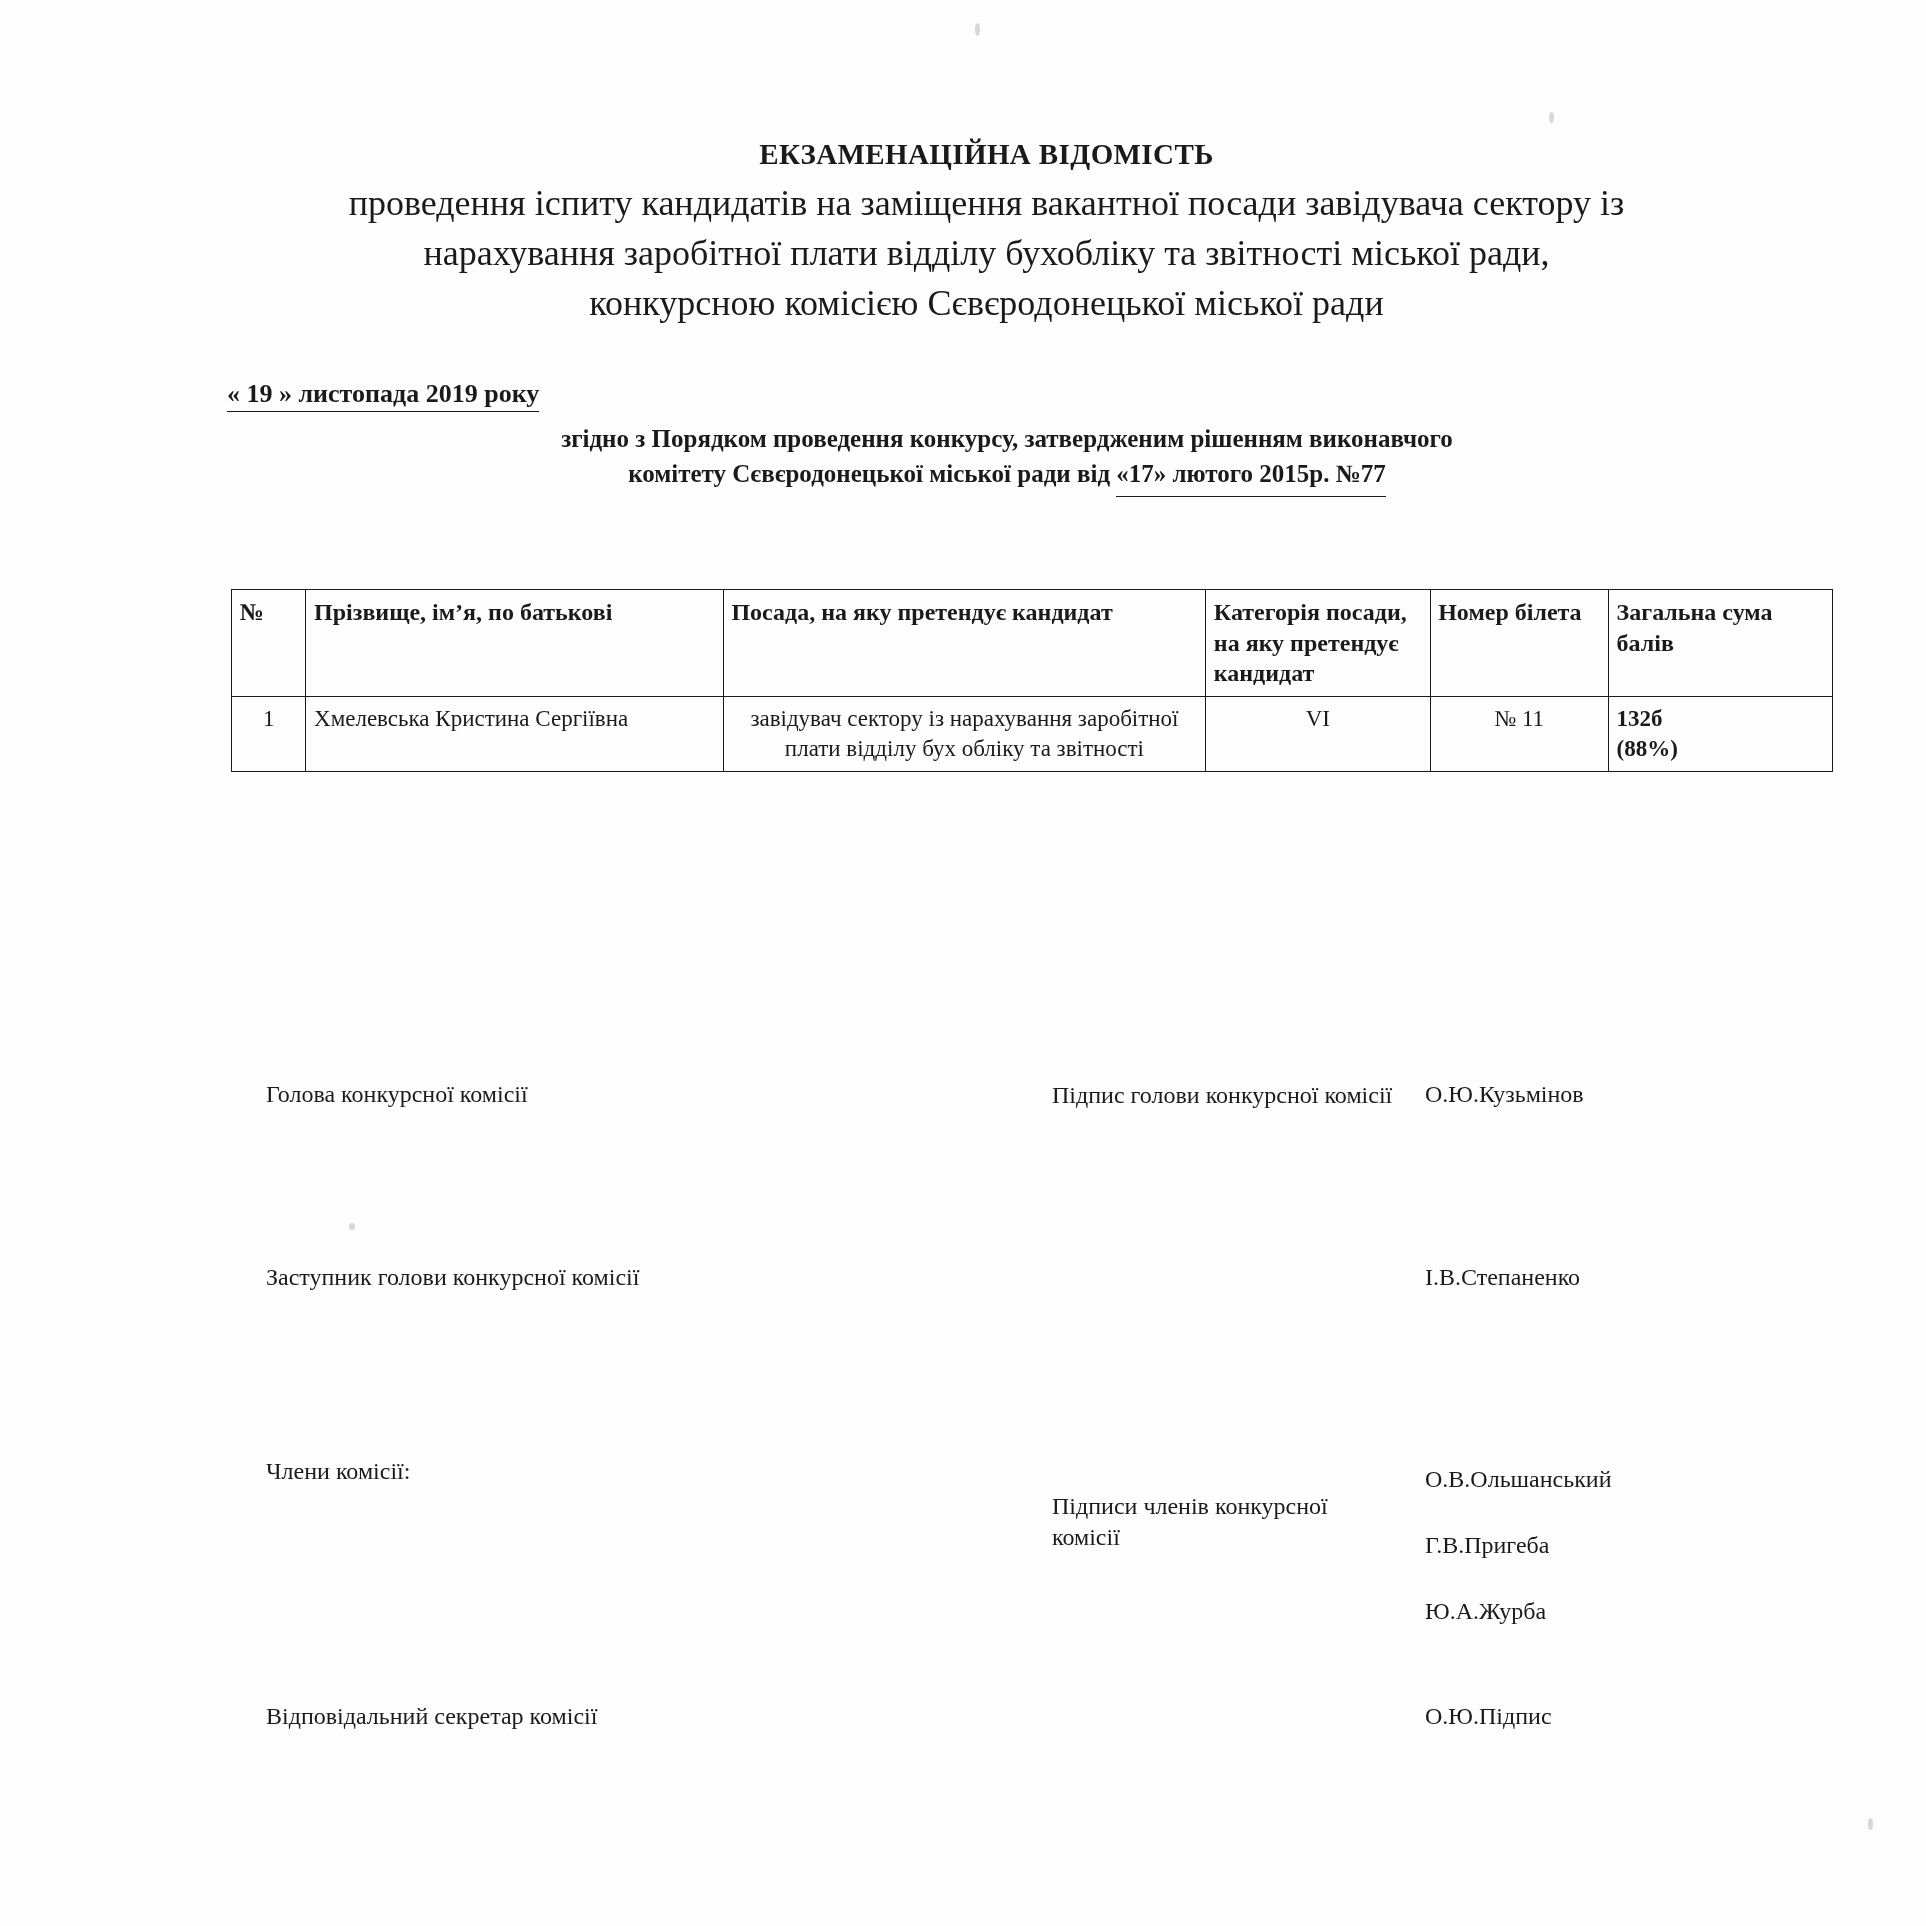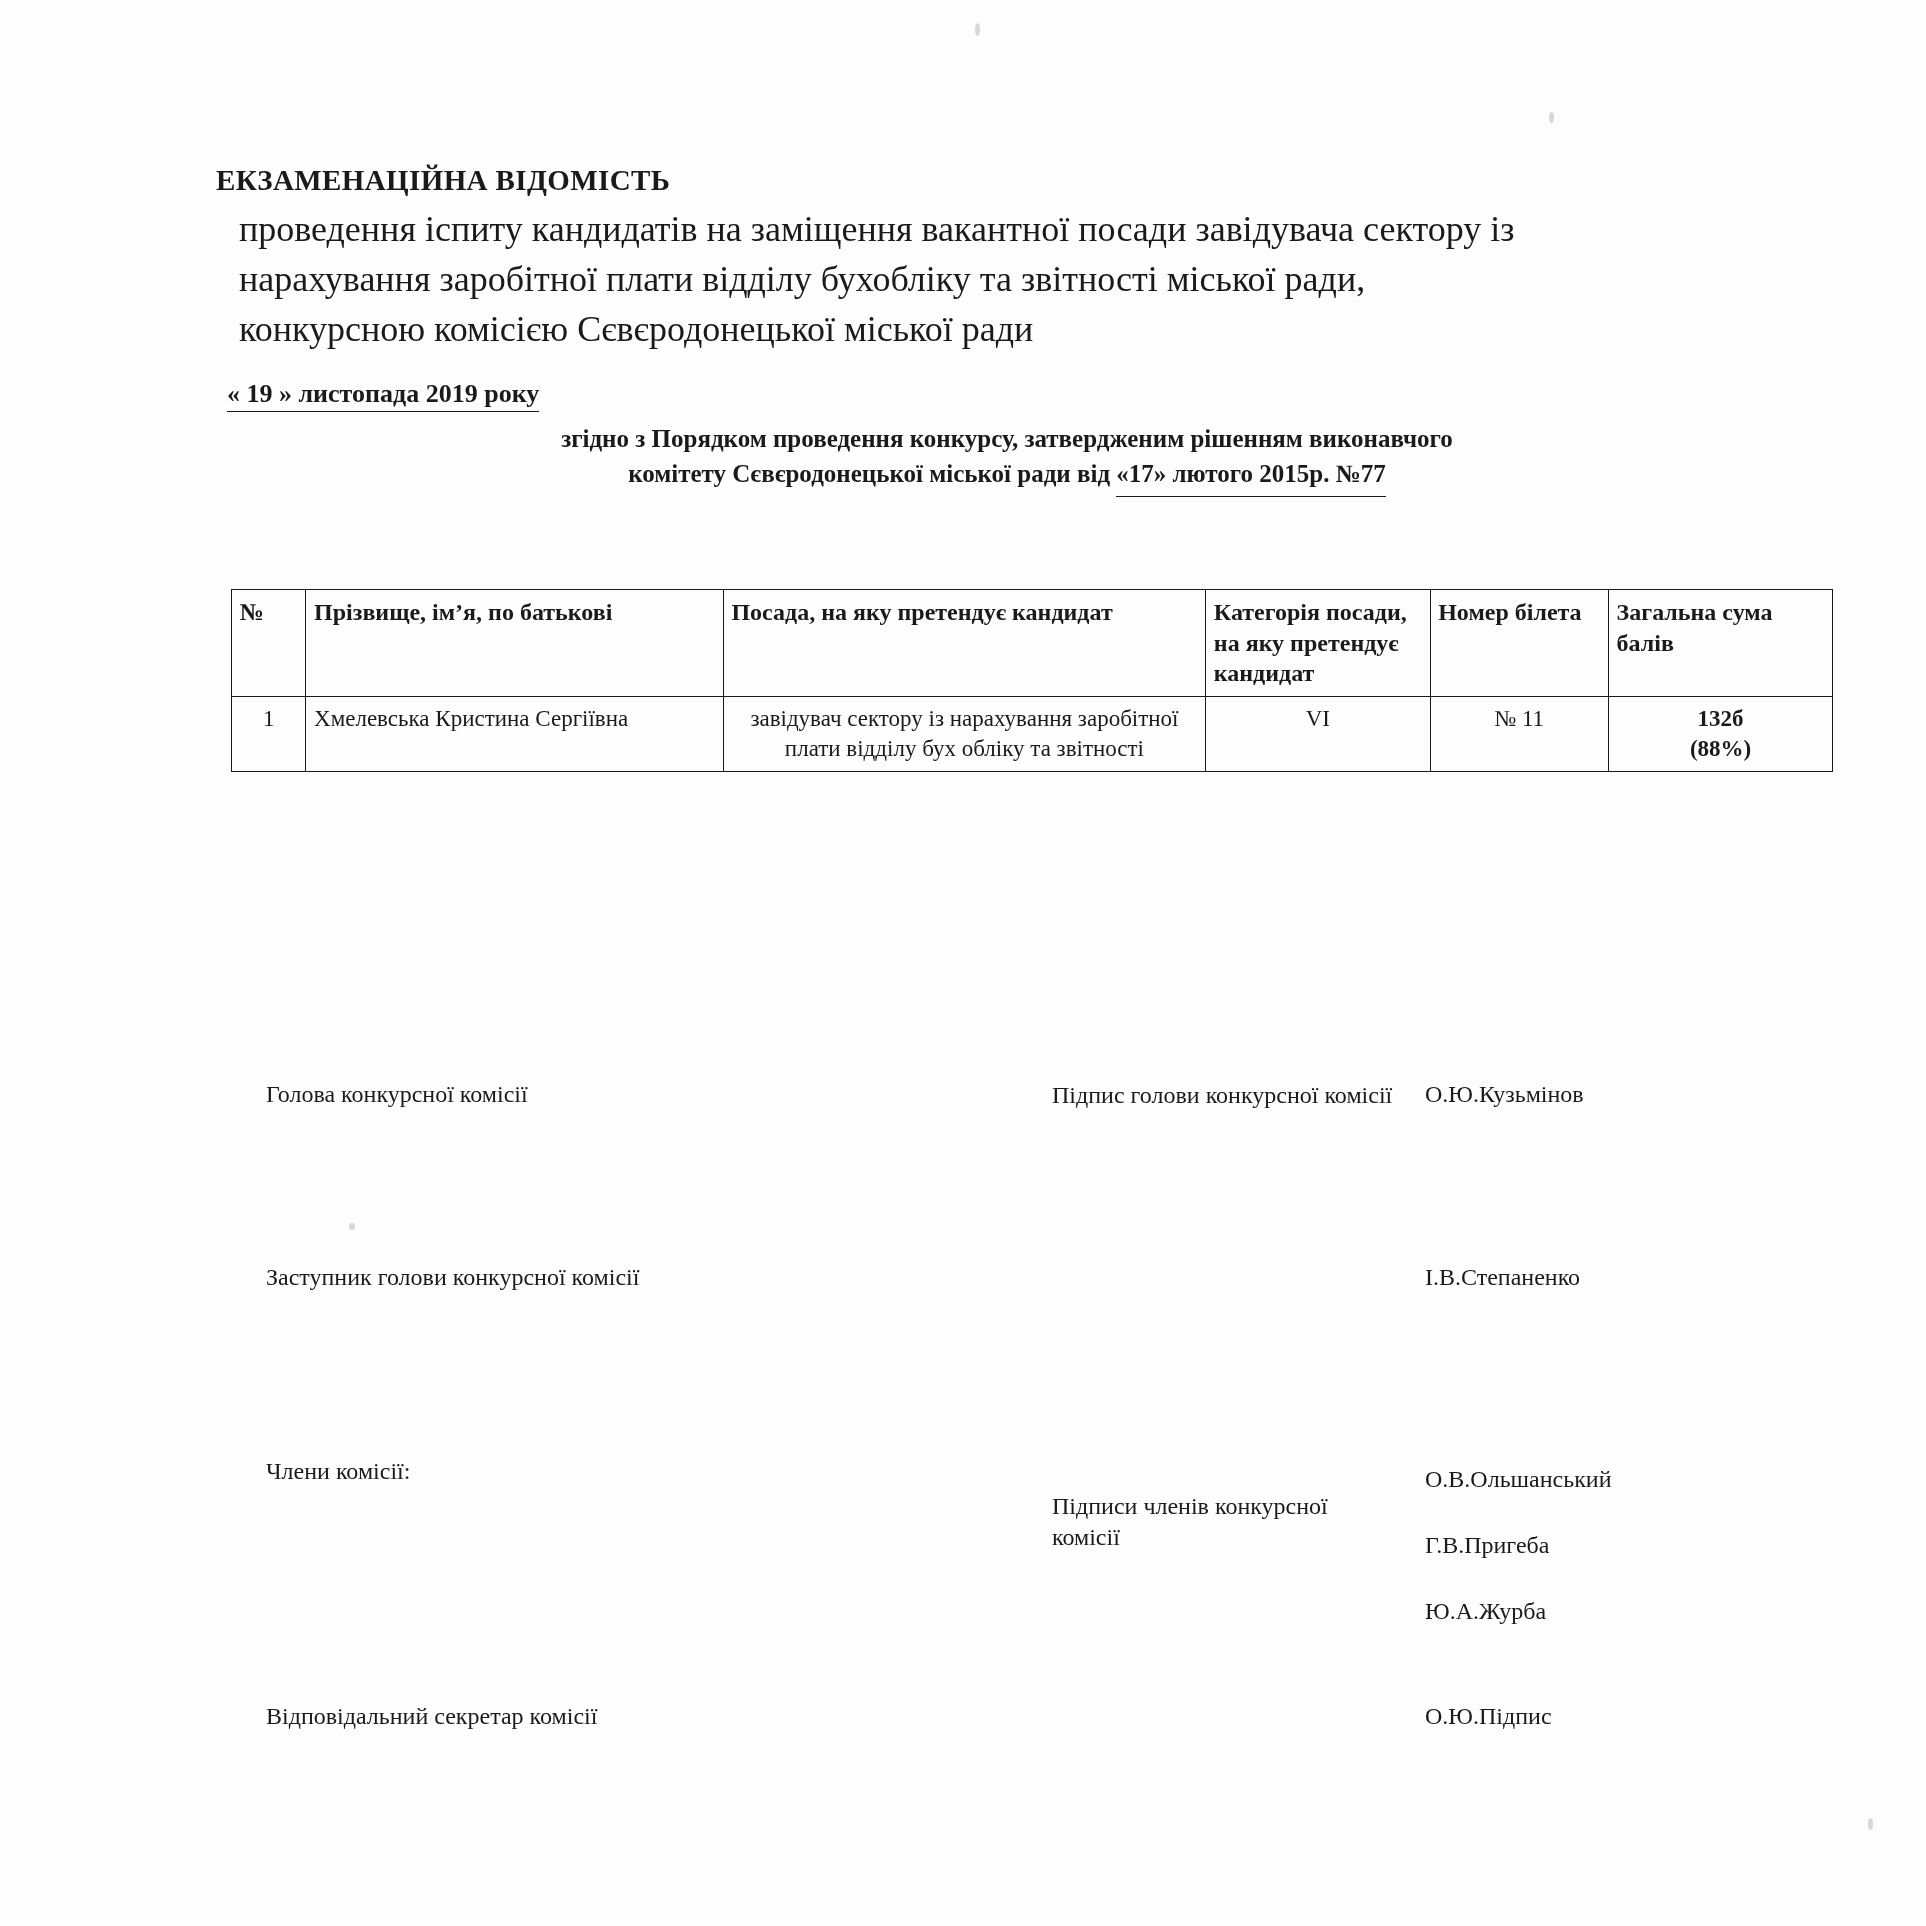--- a/index.html
+++ b/index.html
@@ -21,23 +21,24 @@
     top: 0;
     left: 0;
     width: 1965px;
     height: 2702px;
     background: #fdfdfd;
   }
 
   
   .header {
     position: absolute;
-    top: 162px;
+    top: 136px;
     left: 216px;
     width: 1541px;
+    text-align: center;
   }
   .doc-title {
     font-size: 29px;
     font-weight: bold;
     letter-spacing: 0.4px;
     line-height: 1.25;
     margin-bottom: 7px;
   }
   .doc-subtitle {
     font-size: 36px;
@@ -121,21 +122,20 @@
     text-align: center;
     vertical-align: middle;
   }
   td.v-category,
   td.v-ticket {
     text-align: center;
     vertical-align: middle;
     font-size: 24px;
   }
   td.v-score {
-    text-align: center;
     vertical-align: middle;
     font-size: 25px;
     font-weight: bold;
     line-height: 1.25;
   }
 
   
   .signatures {
     position: absolute;
     top: 1079px;

